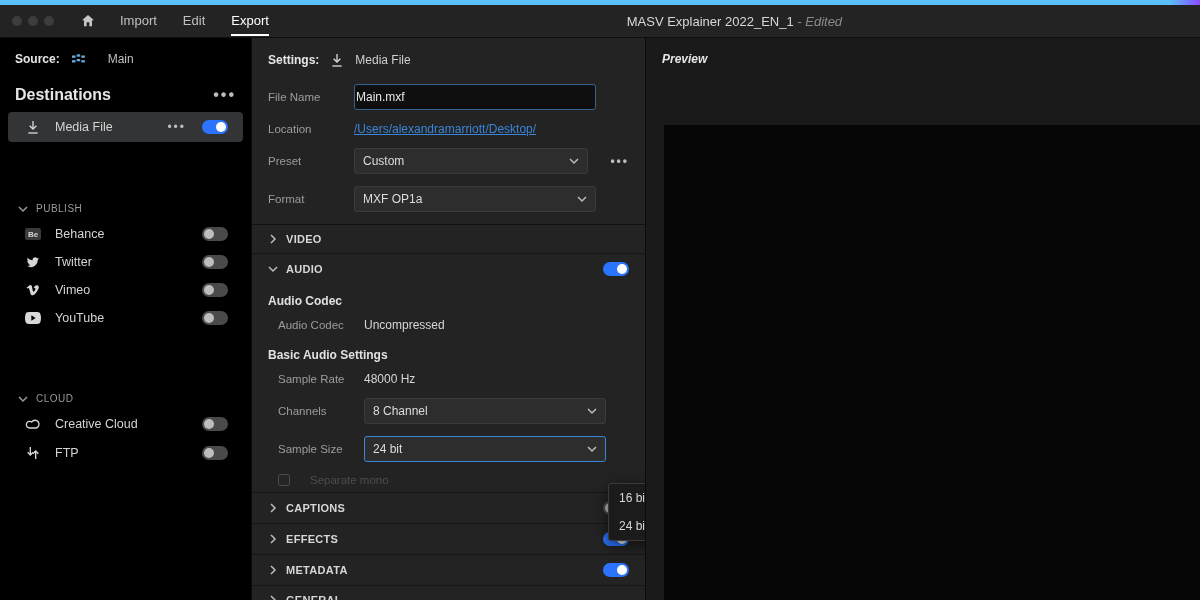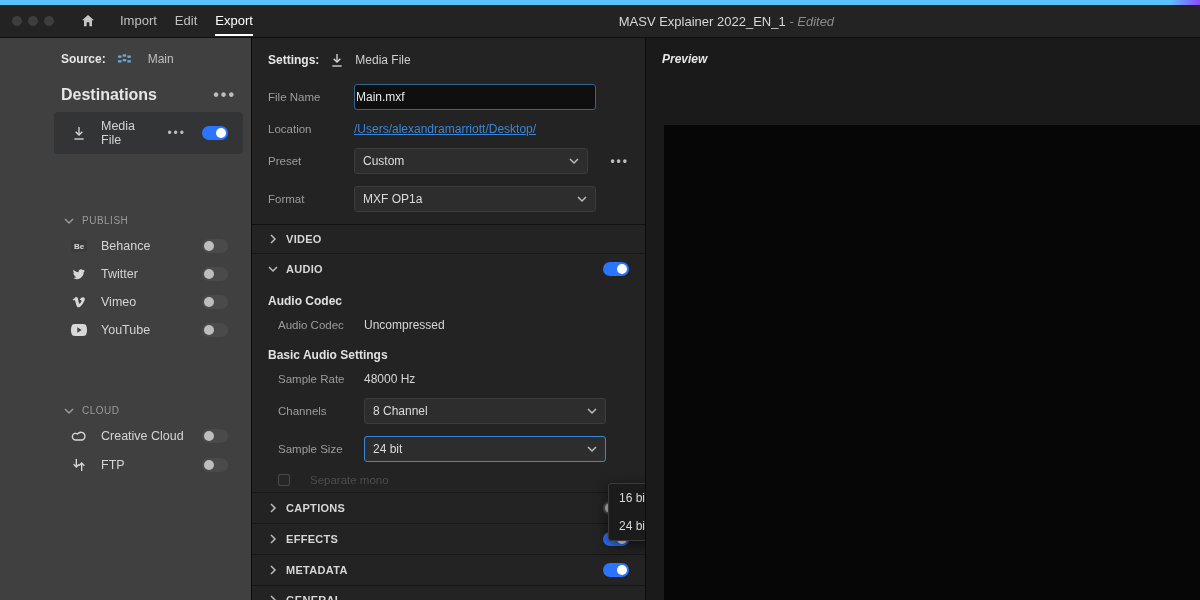--- a/index.html
+++ b/index.html
@@ -6,36 +6,36 @@
   body { background:#1e1e1e; color:#c8c8c8; font-size:12px; width:1200px; height:600px; overflow:hidden; position:relative; }
 
   
   .accent-bar { height:5px; background:linear-gradient(90deg,#5bc0ff 0%, #5bc0ff 97.5%, #8a4bff 100%); }
 
   
   .top-row { height:33px; display:flex; align-items:center; background:#232323; border-bottom:1px solid #0e0e0e; }
   .traffic { display:flex; gap:6px; padding:0 12px; }
   .traffic span { width:10px; height:10px; border-radius:50%; background:#3d3d3d; display:inline-block; }
   .home-icon { margin-left:14px; margin-right:24px; opacity:.9; }
-  .tabs { display:flex; gap:18px; }
+  .tabs { display:flex; gap:26px; }
   .tab { color:#c0c0c0; cursor:pointer; padding:6px 0; font-size:13px; }
   .tab.active { color:#fff; border-bottom:2px solid #fff; font-weight:500;}
   .title-area { flex:1; text-align:center; font-size:13px; color:#d8d8d8; }
   .title-suffix { color:#8a8a8a; font-style:italic; }
 
   
   .cols { display:flex; height:562px; }
-  .col-left { width:252px; background:#404040; border-right:1px solid #0b0b0b;padding-left:46px; }
+  .col-left { width:252px; background:#000000; border-right:1px solid #0b0b0b; }
   .col-mid  { width:394px; background:#232323; border-right:1px solid #0b0b0b; overflow:hidden; position:relative;}
   .col-right{ flex:1; background:#1a1a1a; }
 
   
   .source-row { display:flex; align-items:center; gap:12px; padding:14px 15px 10px; font-size:12px;}
   .source-label { font-weight:600; color:#e6e6e6;}
-  .source-val { color:#bfbfbf; display:flex; align-items:center; gap:16px;}
+  .source-val { color:#bfbfbf; display:flex; align-items:center; gap:22px;}
   .dest-head { display:flex; align-items:flex-start; justify-content:space-between; padding:10px 15px 8px; font-weight:600; color:#e6e6e6; font-size:16px;}
   .more-dots { letter-spacing:2px; color:#bcbcbc; cursor:pointer; font-weight:bold;}
   .dest-item { display:flex; align-items:center; padding:7px 15px; gap:12px; border-radius:4px; margin:0 8px;}
   .dest-item.active { background:#333435; }
   .dest-item .ico { width:20px; display:flex; justify-content:center; color:#d4d4d4;}
   .dest-item .lbl { flex:1; color:#d4d4d4; font-size:12.5px;}
   .dest-item .item-more { color:#bcbcbc; letter-spacing:2px; margin-right:4px; cursor:pointer;}
   .group-head { display:flex; align-items:center; gap:8px; padding:14px 18px 6px; color:#9a9a9a; font-size:10px; letter-spacing:.5px;margin-top:47px;}
   .chev { width:10px; height:10px; }
 

